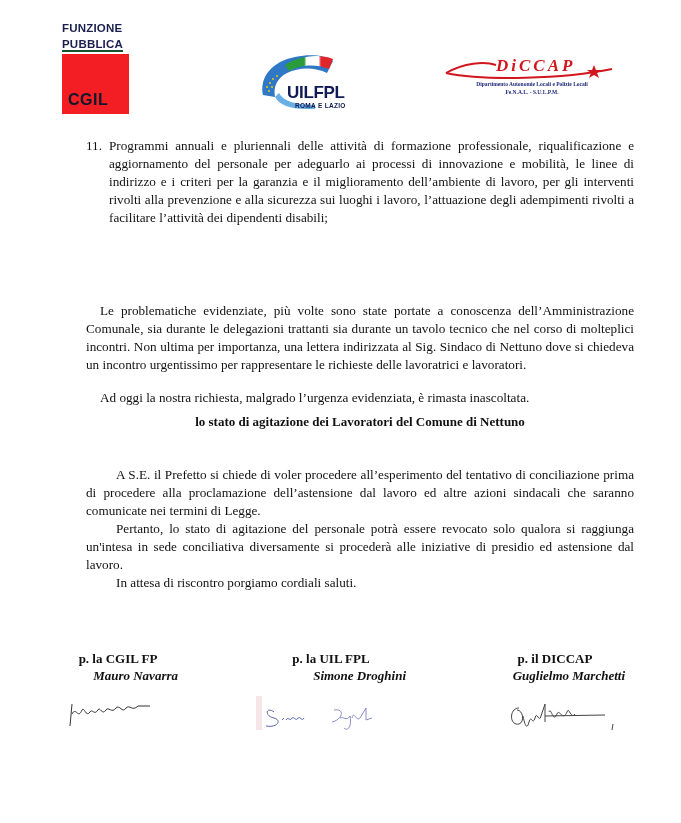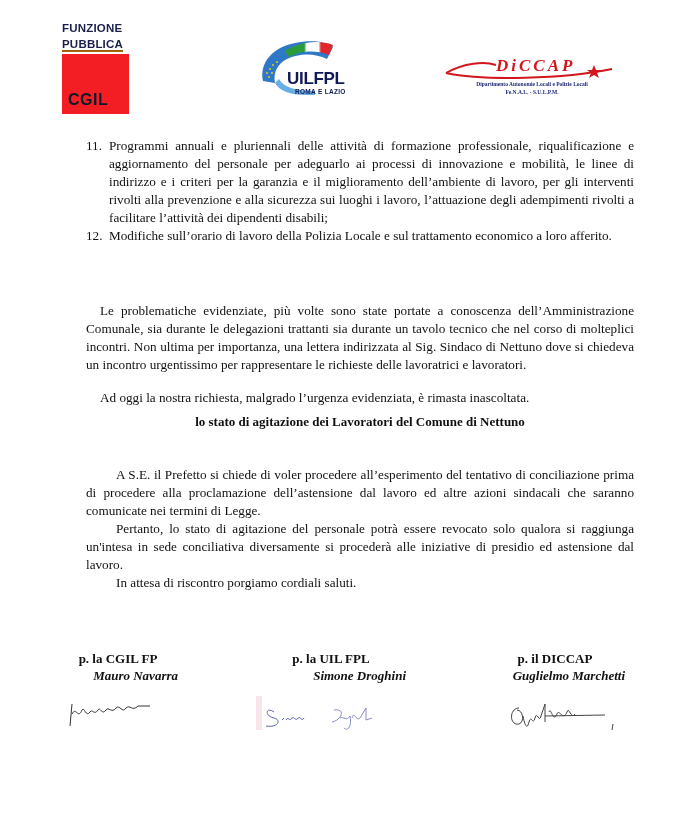--- a/index.html
+++ b/index.html
@@ -6,21 +6,21 @@
     body { width: 681px; height: 823px; position: relative; overflow: hidden; font-family: "Liberation Serif", serif; color: #111; }
     .abs { position: absolute; }
 
     
     .cgil-logo { left: 62px; top: 22px; width: 70px; }
     .cgil-top { font-family: "Liberation Sans", sans-serif; font-weight: bold; font-size: 11.5px; line-height: 12px; color: #1a1f4d; letter-spacing: 0.2px; }
     .cgil-red { margin-top: 2px; width: 67px; height: 60px; background: #f21e24; position: relative; }
     .cgil-red span { position: absolute; left: 6px; bottom: 5px; font-family: "Liberation Sans", sans-serif; font-weight: bold; color: #0f172a; font-size: 16px; letter-spacing: 0.5px; }
 
     
-    .uil-logo { left: 255px; top: 33px; width: 105px; height: 65px; }
+    .uil-logo { left: 255px; top: 47px; width: 105px; height: 65px; }
     .uil-text { position: absolute; left: 32px; top: 36px; font-family: "Liberation Sans", sans-serif; font-weight: bold; color: #101a54; font-size: 17px; letter-spacing: -0.3px; }
     .uil-sub { position: absolute; left: 40px; top: 55px; font-family: "Liberation Sans", sans-serif; font-weight: bold; color: #101a54; font-size: 6.5px; letter-spacing: 0.3px; }
 
     
     .diccap-logo { left: 444px; top: 55px; width: 176px; height: 48px; }
     .diccap-title { position: absolute; left: 52px; top: 1px; font-family: "Liberation Serif", serif; font-style: italic; font-weight: bold; font-size: 17px; color: #d2161e; letter-spacing: 3px; }
     .diccap-sub1 { position: absolute; left: 0; width: 176px; top: 26px; text-align: center; font-size: 5.5px; color: #1f2a7a; font-weight: bold; }
     .diccap-sub2 { position: absolute; left: 0; width: 176px; top: 34px; text-align: center; font-size: 5.5px; color: #1f2a7a; font-weight: bold; }
 
     
@@ -42,21 +42,21 @@
     .sig1 { left: 58px; width: 120px; }
     .sig2 { left: 256px; width: 150px; }
     .sig3 { left: 485px; width: 140px; }
     .scrawl { top: 696px; }
   </style>
 </head>
 <body>
 
 <div class="abs cgil-logo">
   <div class="cgil-top">FUNZIONE</div>
-  <div class="cgil-top" style="border-bottom:2px solid #a16207; display:inline-block;">PUBBLICA</div>
+  <div class="cgil-top" style="border-bottom:2px solid #14532d; display:inline-block;">PUBBLICA</div>
   <div class="cgil-red">
     <span>CGIL</span>
   </div>
 </div>
 
 <div class="abs uil-logo">
   <svg width="105" height="65" viewBox="0 0 105 65" style="position:absolute;left:0;top:0;">
     <defs>
       <linearGradient id="flag" x1="0" y1="0" x2="1" y2="0">
         <stop offset="0" stop-color="#2a9d3a"></stop>
@@ -90,24 +90,20 @@
   <div class="diccap-title">DiCCAP</div>
   <div class="diccap-sub1">Dipartimento Autonomie Locali e Polizie Locali</div>
   <div class="diccap-sub2">Fe.N.A.L. - S.U.L.P.M.</div>
 </div>
 
 <div class="abs txt list">
   <div class="li">
     <span class="num">11.</span>
     <span class="body">Programmi annuali e pluriennali delle attività di formazione professionale, riqualificazione e aggiornamento del personale per adeguarlo ai processi di innovazione e mobilità, le linee di indirizzo e i criteri per la garanzia e il miglioramento dell’ambiente di lavoro, per gli interventi rivolti alla prevenzione e alla sicurezza sui luoghi i lavoro,  l’attuazione degli adempimenti rivolti a facilitare l’attività dei dipendenti disabili;</span>
   </div>
-  <div class="li">
-    <span class="num">12.</span>
-    <span class="body">Modifiche sull’orario di lavoro della Polizia Locale e sul trattamento economico a loro afferito.</span>
-  </div>
 </div>
 
 <div class="abs txt para1">
   <div class="ind">Le problematiche evidenziate, più volte sono state portate a conoscenza dell’Amministrazione Comunale, sia durante le delegazioni trattanti sia durante un tavolo tecnico che nel corso di molteplici incontri. Non ultima per importanza, una lettera indirizzata al Sig. Sindaco di Nettuno dove si chiedeva un incontro urgentissimo  per rappresentare  le richieste delle lavoratrici e lavoratori.</div>
   <div class="ind">Ad oggi la nostra richiesta, malgrado l’urgenza evidenziata, è rimasta inascoltata.</div>
 </div>
 
 <div class="abs heading">
   <div>lo stato di agitazione dei Lavoratori del Comune di Nettuno</div>
 </div>

